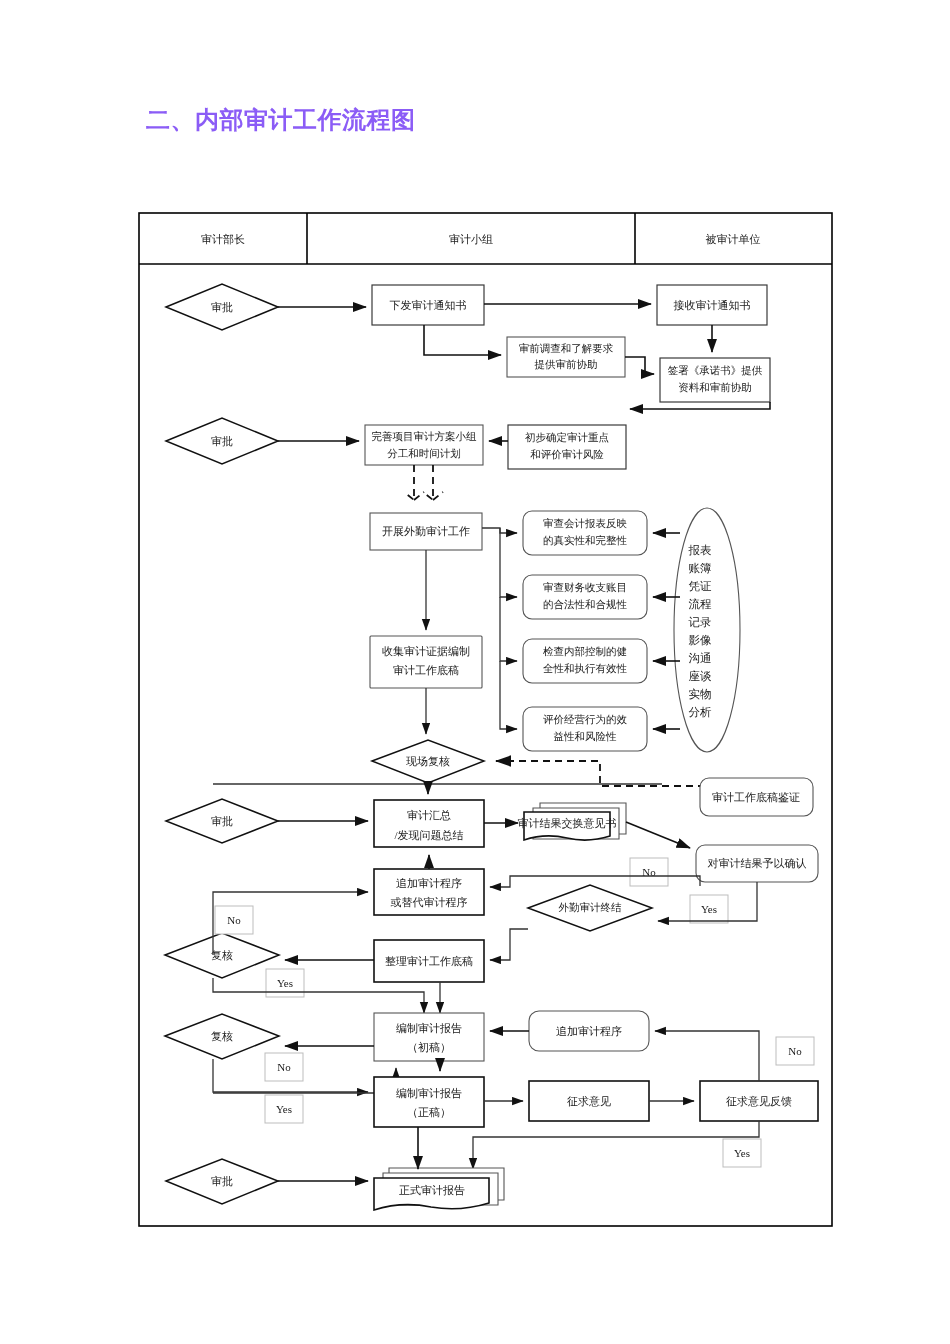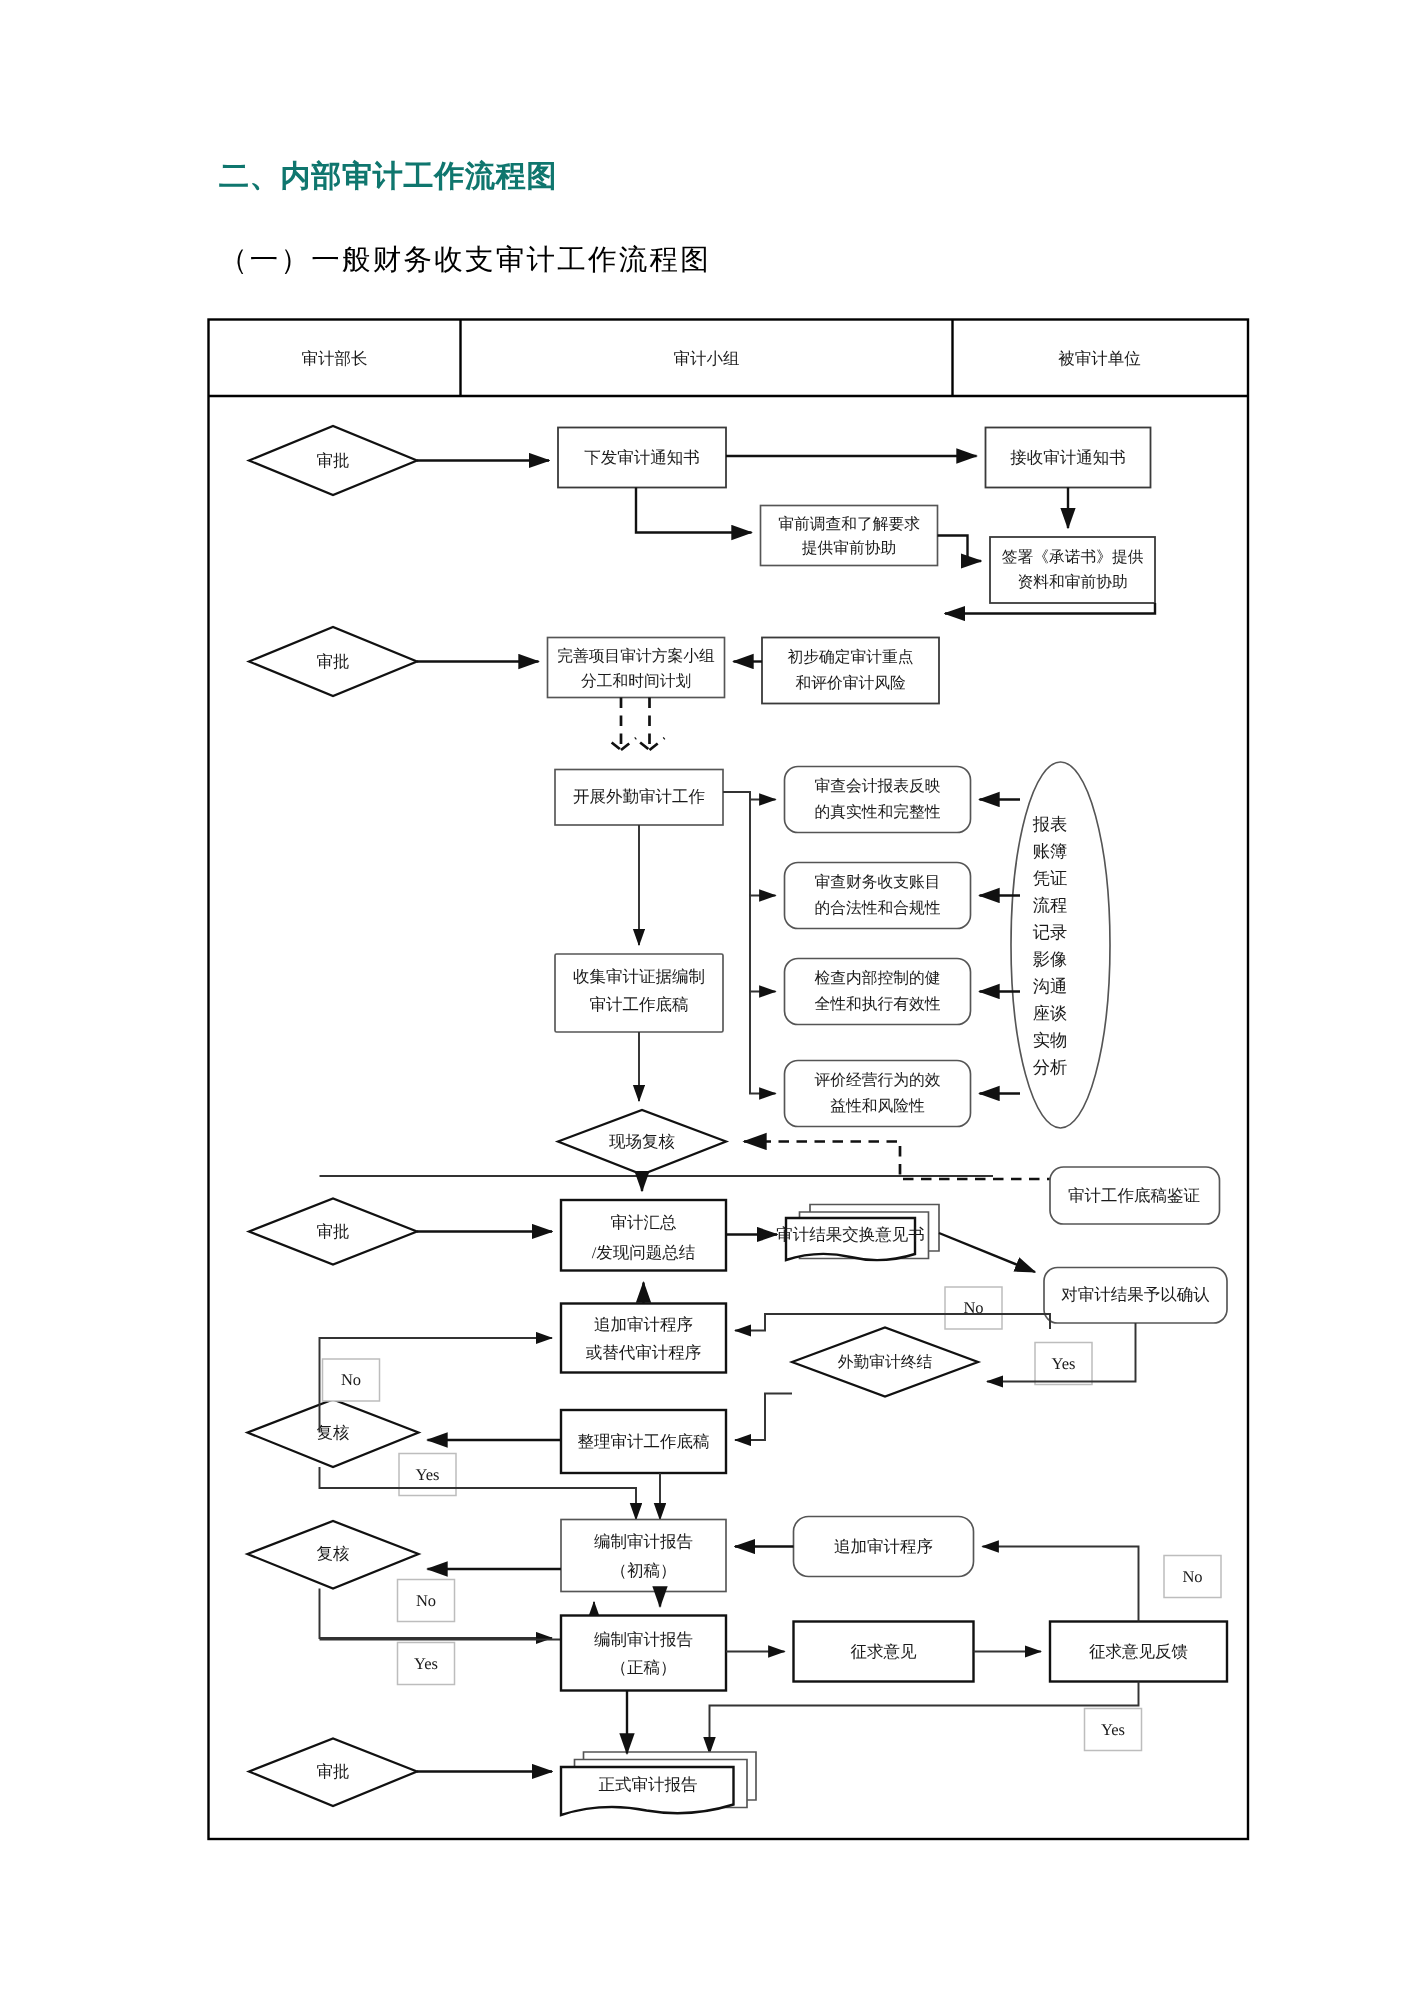--- a/index.html
+++ b/index.html
@@ -12,23 +12,23 @@
   #page {
     position: relative;
     width: 950px; height: 1344px;
     background: #ffffff;
     overflow: hidden;
   }
   .heading1 {
     position: absolute;
     left: 146px; top: 104px;
     font-family: "DejaVu Sans", "Liberation Sans", sans-serif;
-    font-size: 20px;
+    font-size: 24px;
     font-weight: bold;
-    color: #0f766e;
+    color: #8b5cf6;
     letter-spacing: 0.5px;
     white-space: nowrap;
   }
   .heading2 {
     position: absolute;
     left: 146px; top: 160px;
     font-family: "Liberation Serif", "DejaVu Serif", serif;
     font-size: 19px;
     font-weight: normal;
     color: #000;
@@ -60,21 +60,20 @@
   .ln-dash { stroke: #111111; stroke-width: 1.8; fill: none; stroke-dasharray: 7 5; }
   .frame { fill: none; stroke: #000000; stroke-width: 1.6; }
   .ynbox { fill: #ffffff; stroke: #bdbdbd; stroke-width: 1; }
 </style>
 </head>
 <body>
 
 <div id="page">
 
   <div class="heading1">二、内部审计工作流程图</div>
-  <div class="heading2">（一）一般财务收支审计工作流程图</div>
 
   <svg id="flow" viewBox="0 0 950 1344">
     <defs>
       <marker id="ah" markerWidth="9" markerHeight="9" refX="8.4" refY="3.2" orient="auto" markerUnits="strokeWidth">
         <path d="M0,0 L9,3.2 L0,6.4 z" fill="#111111"></path>
       </marker>
       <marker id="ahs" markerWidth="8" markerHeight="8" refX="7.6" refY="2.8" orient="auto" markerUnits="strokeWidth">
         <path d="M0,0 L8,2.8 L0,5.6 z" fill="#333333"></path>
       </marker>
     </defs>

